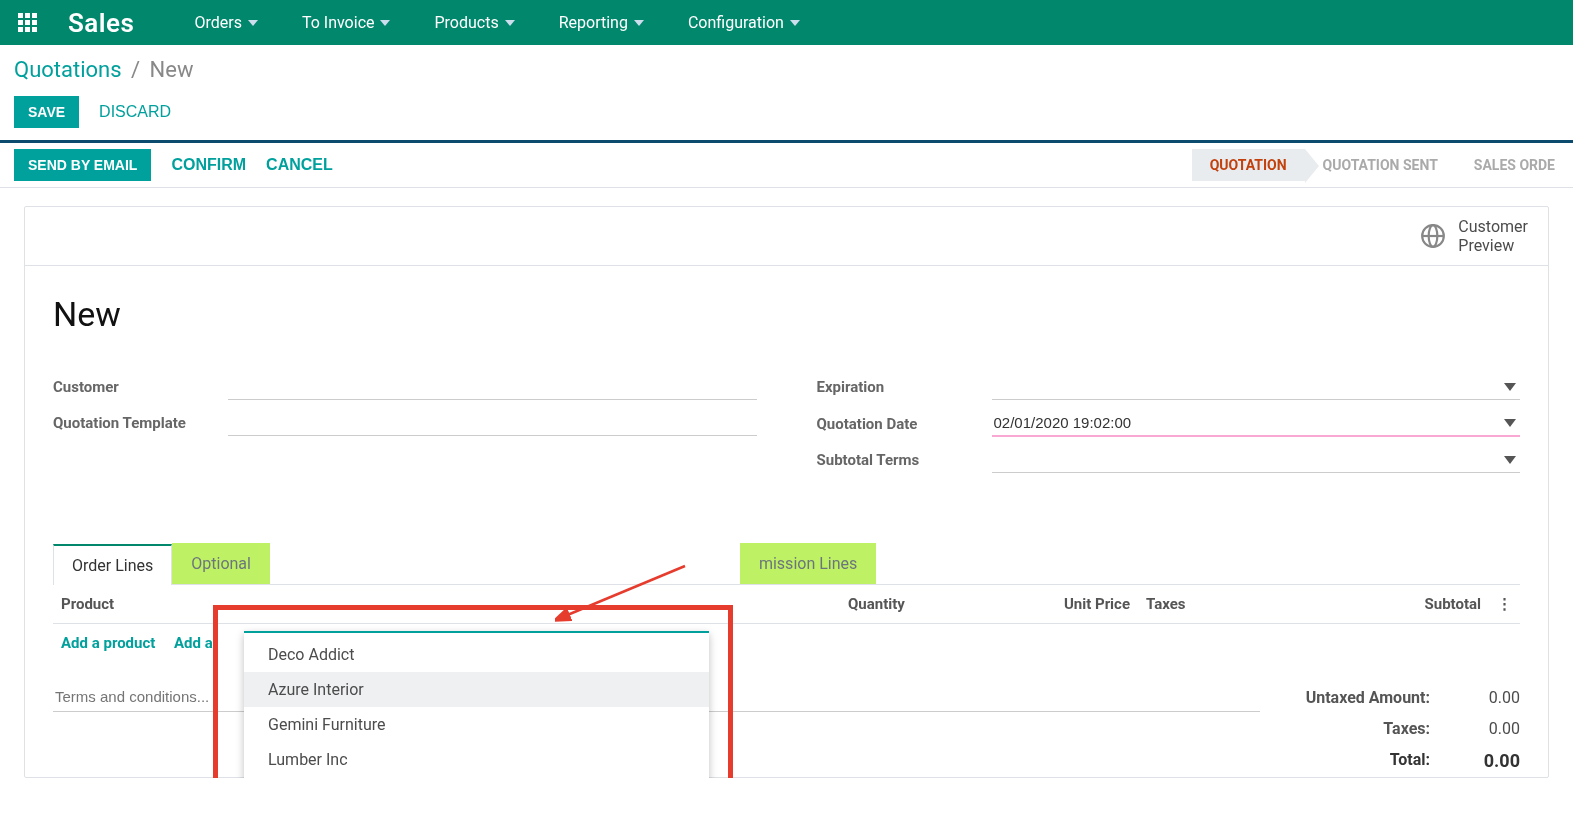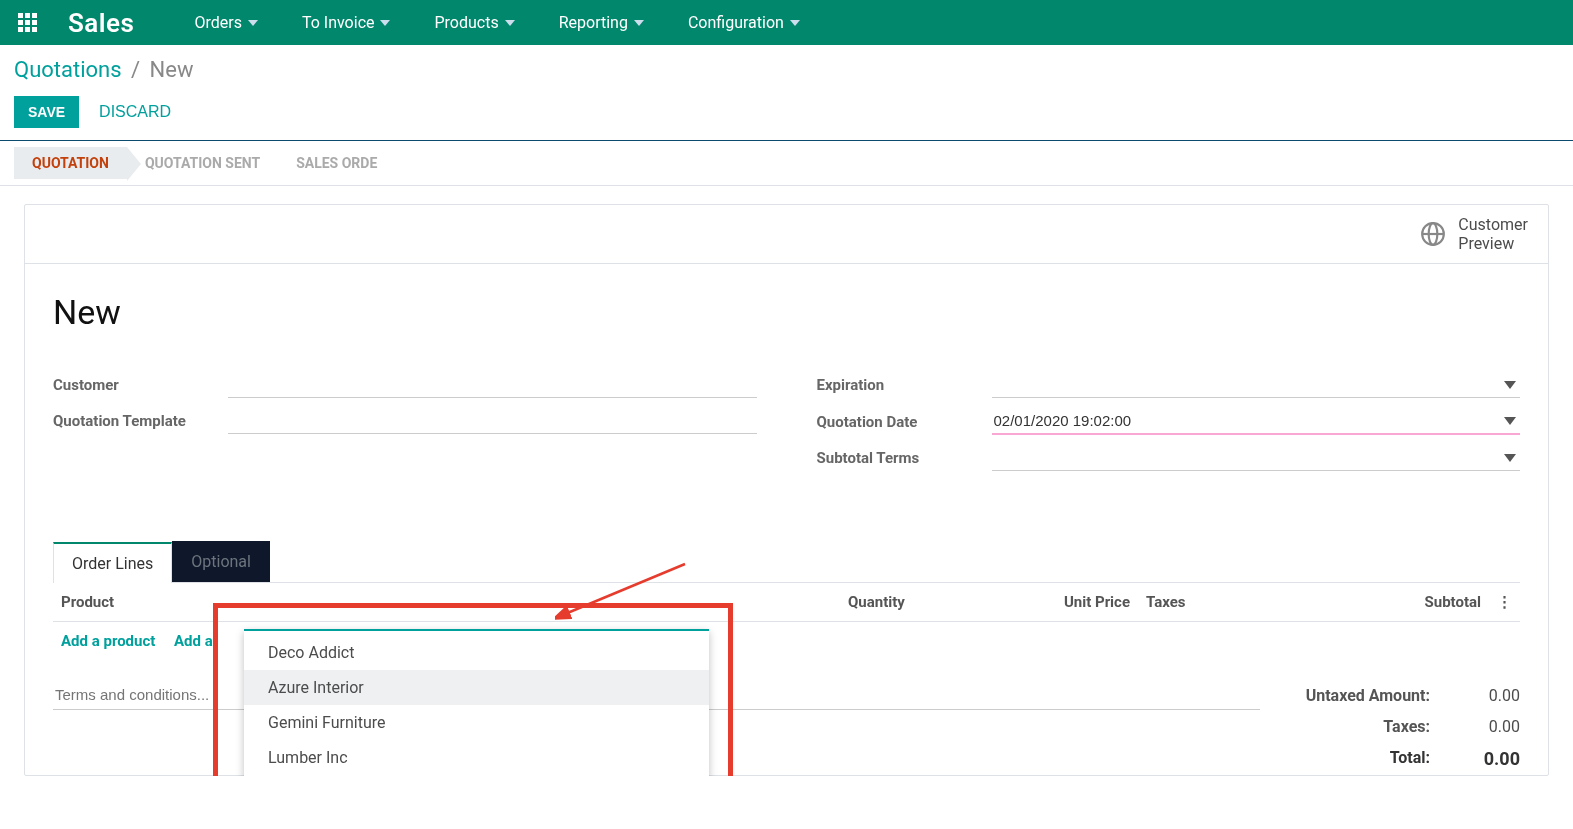--- a/index.html
+++ b/index.html
@@ -8,21 +8,21 @@
   
   .navbar { background: #00876c; height: 45px; display: flex; align-items: center; padding: 0 8px; color: #fff; }
   .apps-icon { width: 22px; height: 22px; margin: 0 30px 0 8px; cursor: pointer; display: flex; flex-wrap: wrap; gap: 2px; align-content: center; justify-content: center; }
   .apps-icon span { width: 5px; height: 5px; background: #fff; display: block; }
   .brand { font-size: 26px; font-weight: 600; margin-right: 60px; letter-spacing: 0.5px; }
   .nav-menu { display: flex; gap: 44px; }
   .nav-item { display: flex; align-items: center; gap: 6px; cursor: pointer; font-size: 16px; }
   .caret-svg { width: 10px; height: 6px; }
 
   
-  .header-area { padding: 12px 14px 12px 14px; border-bottom: 1px solid #0c4a6e; }
+  .header-area { padding: 12px 14px 12px 14px; border-bottom: 3px solid #0c4a6e; }
   .breadcrumb { font-size: 22px; margin-bottom: 14px; }
   .breadcrumb .link { color: #00a09d; cursor: pointer; }
   .breadcrumb .sep { color: #888; margin: 0 4px; }
   .breadcrumb .current { color: #888; }
   .header-buttons { display: flex; align-items: center; gap: 20px; }
   .btn-primary { background: #00a09d; color: #fff; border: none; padding: 8px 14px; font-size: 14px; font-weight: 600; cursor: pointer; }
   .btn-link { color: #00a09d; background: none; border: none; font-size: 16px; cursor: pointer; font-weight: 500; }
 
   
   .statusbar { display: flex; align-items: center; justify-content: space-between; border-bottom: 1px solid #dee2e6; padding: 6px 0 6px 14px; }
@@ -58,21 +58,21 @@
   .dropdown-panel { position: absolute; top: 425px; left: 244px; width: 465px; background: #fff; box-shadow: 0 3px 8px rgba(0,0,0,0.25); z-index: 15; border-top: 2px solid #00a09d; padding: 4px 0; }
   .dd-item { padding: 8px 24px; font-size: 16px; cursor: pointer; }
   .dd-item.hover { background: #eef0f2; }
 
   
   .annotation-label { position: absolute; top: 318px; left: 700px; color: #e63c2e; font-size: 28px; z-index: 30; pointer-events: none; }
   .annotation-arrow { position: absolute; top: 355px; left: 555px; z-index: 30; pointer-events: none; }
 
   
   .tabs { display: flex; border-bottom: 1px solid #dee2e6; margin-top: 60px; }
-  .tab { padding: 10px 18px; border: 1px solid transparent; border-bottom: none; font-size: 16px; color: #6c757d; cursor: pointer; background: #0f172a; margin-right: 0; }
+  .tab { padding: 10px 18px; border: 1px solid transparent; border-bottom: none; font-size: 16px; color: #6c757d; cursor: pointer; background: #bef264; margin-right: 0; }
   .tab.active { border-color: #dee2e6; color: #333; border-top: 2px solid #00876c; background: #fff; position: relative; bottom: -1px; }
 
   
   .order-table { width: 100%; border-collapse: collapse; }
   .order-table th { text-align: left; padding: 10px 8px; font-weight: 700; font-size: 15px; color: #555; border-bottom: 1px solid #dee2e6; }
   .order-table th.right { text-align: right; }
   .order-table td { padding: 10px 8px; font-size: 15px; }
   .add-link { color: #00a09d; cursor: pointer; font-weight: bold; }
   .more-col { width: 14px; text-align: center; cursor: pointer; color: #666; }
 
@@ -143,20 +143,25 @@
     <span class="sep">/</span>
     <span class="current">New</span>
   </div>
   <div class="header-buttons">
     <button class="btn-primary">SAVE</button>
     <button class="btn-link">DISCARD</button>
   </div>
 </div>
 
 <div class="statusbar">
+  <div class="status-left">
+    <button class="btn-primary">SEND BY EMAIL</button>
+    <button class="btn-link" style="font-weight:600;">CONFIRM</button>
+    <button class="btn-link" style="font-weight:600;">CANCEL</button>
+  </div>
   <div class="status-right">
     <div class="status-step active">QUOTATION</div>
     <div class="status-step">QUOTATION SENT</div>
     <div class="status-step">SALES ORDE</div>
   </div>
 </div>
 
 <div class="sheet-wrap" style="position:relative;">
 
   <svg class="annotation-arrow" width="140" height="70">
@@ -239,20 +244,21 @@
                     <path d="M0 0 L6 8 L12 0 Z"></path>
                   </svg></span>
             </div>
           </div>
         </div>
       </div>
 
       <div class="tabs">
         <div class="tab active">Order Lines</div>
         <div class="tab">Optional</div>
+        <div class="tab" style="margin-left:470px;">mission Lines</div>
       </div>
 
       <table class="order-table">
         <thead>
           <tr>
             <th style="width:45%">Product</th>
             <th class="right">Quantity</th>
             <th class="right">Unit Price</th>
             <th>Taxes</th>
             <th class="right">Subtotal</th>

